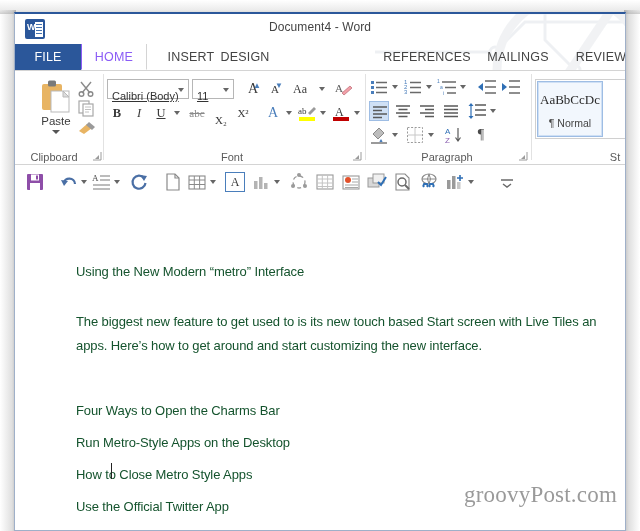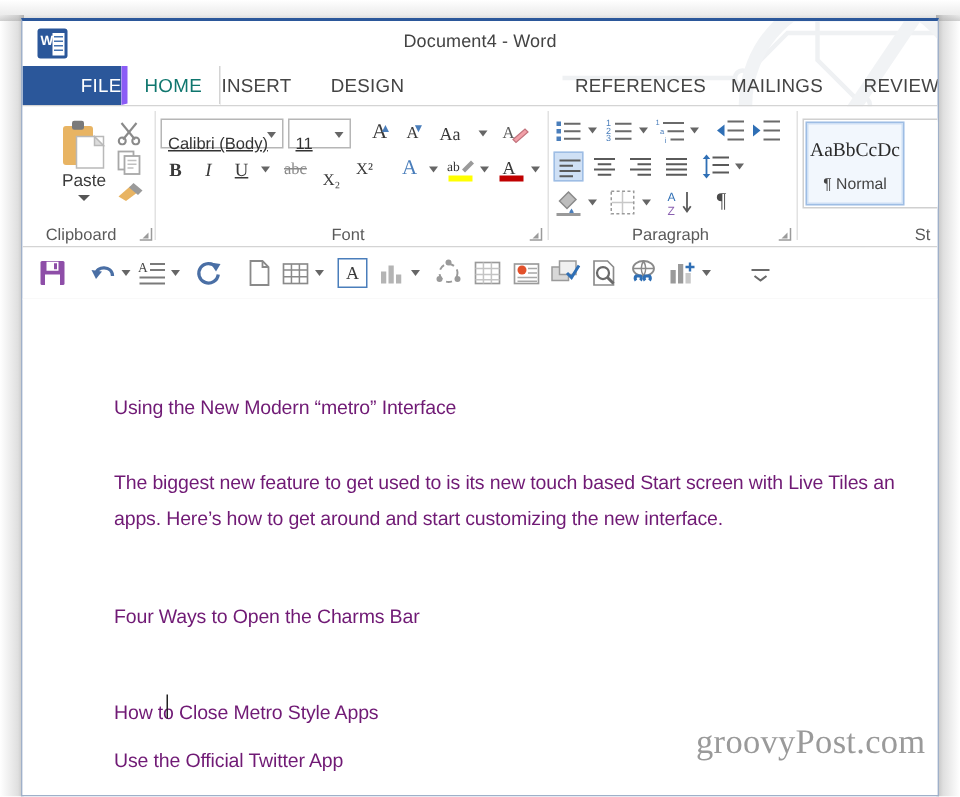--- a/index.html
+++ b/index.html
@@ -107,23 +107,23 @@
     color: #444444;
     text-align: center;
     letter-spacing: 0.2px;
     cursor: default;
   }
   .tab.file {
     background: #2b579a;
     color: #ffffff;
   }
   .tab.active {
-    color: #0f766e;
-    background: #ffffff;
-    border-left: 4px solid #8b5cf6;
+    color: #8b5cf6;
+    background: #ffffff;
+    border-left: 1px solid #8b5cf6;
     border-right: 1px solid #d4d4d4;
     border-bottom: 1px solid #ffffff;
     box-sizing: border-box;
   }
 
   
   .ribbon {
     position: relative;
     height: 93px;
     background: #ffffff;
@@ -267,21 +267,21 @@
   .doc {
     position: absolute;
     left: 0; right: 0;
     top: 185px; bottom: 0;
     background: #ffffff;
   }
   .docline {
     position: absolute;
     font-family: "Liberation Sans", sans-serif;
     font-size: 13px;
-    color: #701a75;
+    color: #14532d;
     white-space: nowrap;
     letter-spacing: -0.1px;
   }
   .caret {
     position: absolute;
     width: 1px;
     background: #222222;
   }
   .gp-watermark {
     position: absolute;
@@ -324,23 +324,23 @@
 
     <div class="titlebar">
       <div class="wordlogo">
         <div class="page"></div>
         <div class="w">W</div>
       </div>
       <div class="doctitle">Document4 - Word</div>
     </div>
 
     <div class="tabstrip">
-      <div class="tab file" style="left:0px;width:66px;text-align:right;">FILE</div>
+      <div class="tab file" style="left:0px;width:66px;">FILE</div>
       <div class="tab active" style="left:66px;width:66px;">HOME</div>
-      <div class="tab" style="left:124px;width:64px;">INSERT</div>
+      <div class="tab" style="left:144px;width:64px;">INSERT</div>
       <div class="tab" style="left:196px;width:68px;">DESIGN</div>
       <div class="tab" style="left:364px;width:96px;">REFERENCES</div>
       <div class="tab" style="left:460px;width:86px;">MAILINGS</div>
       <div class="tab" style="left:546px;width:80px;">REVIEW</div>
     </div>
 
     <div class="ribbon">
 
       <div class="paste-ico">
         <svg viewBox="0 0 34 34" width="34" height="34">
@@ -731,20 +731,21 @@
         </svg>
       </div>
     </div>
 
     <div class="doc">
       <div class="docline" style="left:61px;top:65px;">Using the New Modern “metro” Interface</div>
       <div class="docline" style="left:61px;top:115px;">The biggest new feature to get used to is its new touch based Start screen with Live Tiles an</div>
       <div class="docline" style="left:61px;top:139px;">apps. Here’s how to get around and start customizing the new interface.</div>
 
       <div class="docline" style="left:61px;top:204px;">Four Ways to Open the Charms Bar</div>
+      <div class="docline" style="left:61px;top:236px;">Run Metro-Style Apps on the Desktop</div>
       <div class="docline" style="left:61px;top:268px;">How to Close Metro Style Apps</div>
       <div class="caret" style="left:96px;top:264px;height:16px;"></div>
       <div class="docline" style="left:61px;top:300px;">Use the Official Twitter App</div>
 
       <div class="gp-watermark">groovyPost.com</div>
     </div>
 
   </div>
 </div>
 

